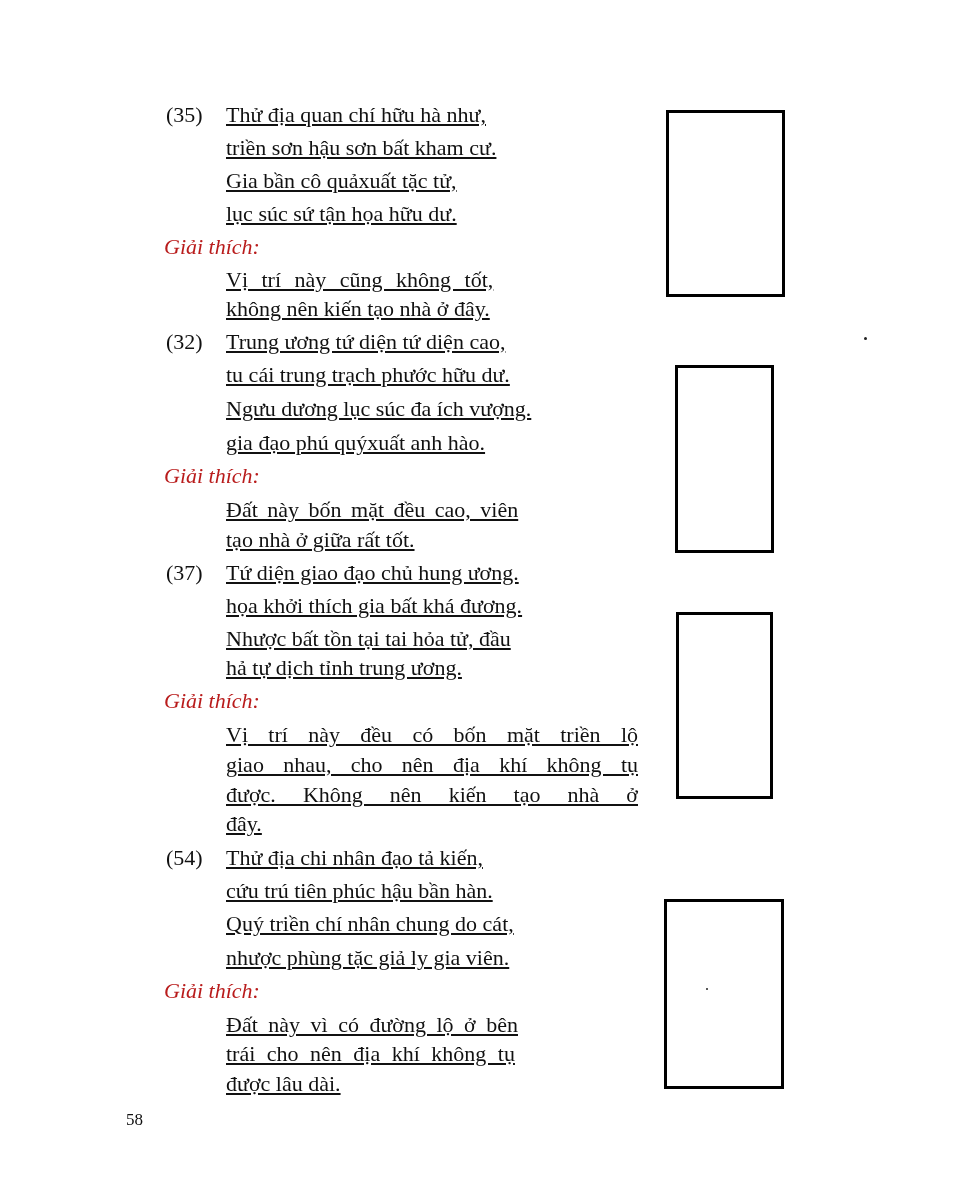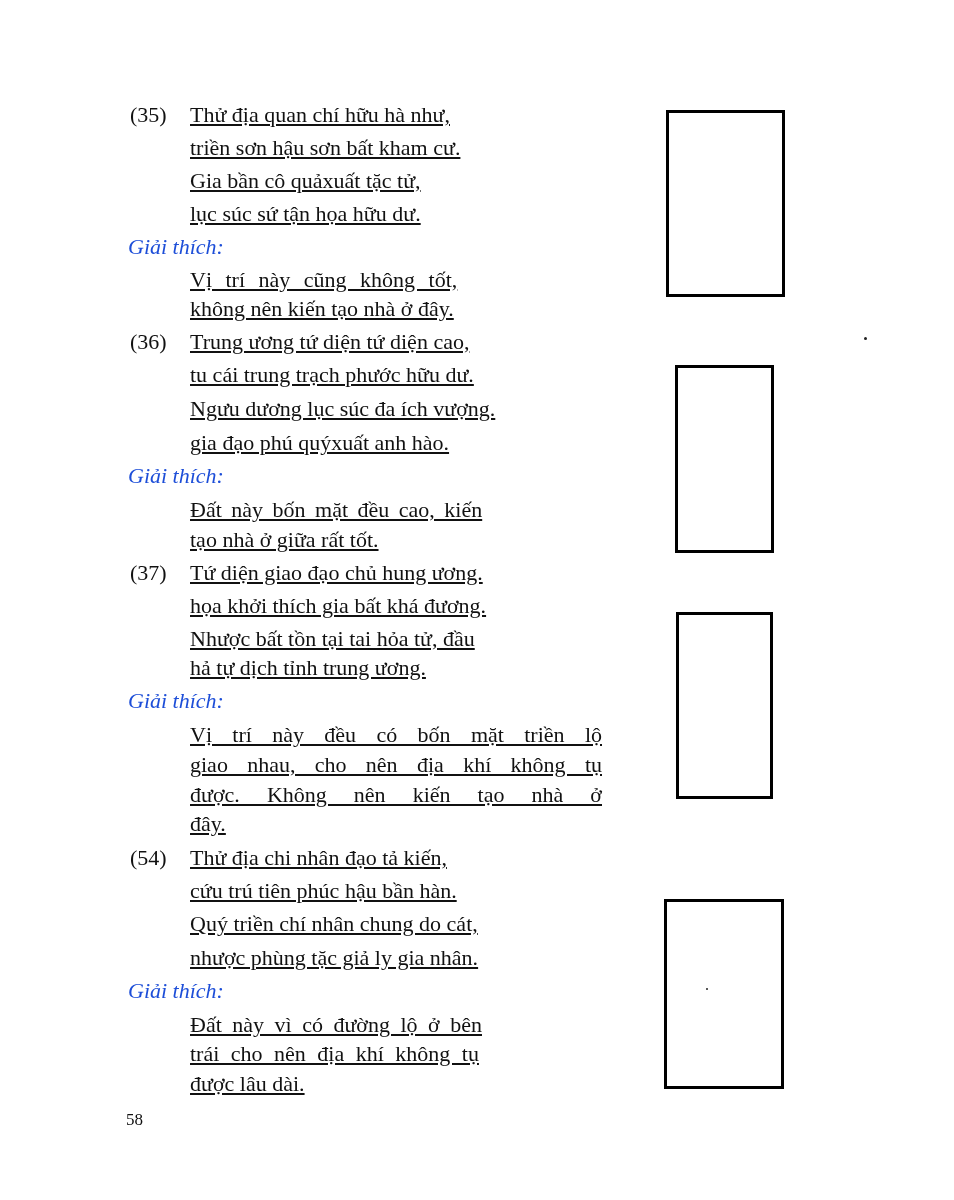--- a/index.html
+++ b/index.html
@@ -6,24 +6,25 @@
   body {
     width: 954px; height: 1200px; position: relative; overflow: hidden;
     font-family: "Liberation Serif", "DejaVu Serif", serif;
     color: #111111;
   }
   .line {
     position: absolute;
     font-size: 22px;
     line-height: 26px;
     white-space: nowrap;
+    margin-left: 36px;
   }
   .num { left: 130px; }
   .verse { left: 190px; text-decoration: underline; }
-  .label { left: 128px; font-style: italic; color: #1d4ed8; }
+  .label { left: 128px; font-style: italic; color: #b91c1c; }
   .justify { width: 412px; text-align: justify; text-align-last: justify; white-space: normal; }
   .box {
     position: absolute;
     border: 3px solid #000;
     box-sizing: border-box;
     background: #fff;
   }
   .page-num { position: absolute; left: 126px; top: 1110px; font-size: 17px; }
   .speck { position: absolute; width: 3px; height: 3px; background: #222; border-radius: 50%; }
 </style>
@@ -35,27 +36,27 @@
   <div class="line verse" style="top:102px">Thử địa quan chí hữu hà như,</div>
   <div class="line verse" style="top:135px">triền sơn hậu sơn bất kham cư.</div>
   <div class="line verse" style="top:168px">Gia bần cô quảxuất tặc tử,</div>
   <div class="line verse" style="top:201px">lục súc sứ tận họa hữu dư.</div>
   <div class="line label" style="top:234px">Giải thích:</div>
   <div class="line verse" style="top:267px; word-spacing:8px">Vị trí này cũng không tốt,</div>
   <div class="line verse" style="top:296px">không nên kiến tạo nhà ở đây.</div>
 </div>
 
 <div>
-  <div class="line num" style="top:329px">(36)</div>
+  <div class="line num" style="top:329px">(32)</div>
   <div class="line verse" style="top:329px">Trung ương tứ diện tứ diện cao,</div>
   <div class="line verse" style="top:362px">tu cái trung trạch phước hữu dư.</div>
   <div class="line verse" style="top:396px">Ngưu dương lục súc đa ích vượng.</div>
   <div class="line verse" style="top:430px">gia đạo phú quýxuất anh hào.</div>
   <div class="line label" style="top:463px">Giải thích:</div>
-  <div class="line verse" style="top:497px; word-spacing:4px">Đất này bốn mặt đều cao, kiến</div>
+  <div class="line verse" style="top:497px; word-spacing:4px">Đất này bốn mặt đều cao, viên</div>
   <div class="line verse" style="top:527px">tạo nhà ở giữa rất tốt.</div>
 </div>
 
 <div>
   <div class="line num" style="top:560px">(37)</div>
   <div class="line verse" style="top:560px">Tứ diện giao đạo chủ hung ương.</div>
   <div class="line verse" style="top:593px">họa khởi thích gia bất khá đương.</div>
   <div class="line verse" style="top:626px">Nhược bất tồn tại tai hỏa tử, đầu</div>
   <div class="line verse" style="top:655px">hả tự dịch tỉnh trung ương.</div>
   <div class="line label" style="top:688px">Giải thích:</div>
@@ -63,21 +64,21 @@
   <div class="line verse justify" style="top:752px">giao nhau, cho nên địa khí không tụ</div>
   <div class="line verse justify" style="top:782px">được. Không nên kiến tạo nhà ở</div>
   <div class="line verse" style="top:811px">đây.</div>
 </div>
 
 <div>
   <div class="line num" style="top:845px">(54)</div>
   <div class="line verse" style="top:845px">Thử địa chi nhân đạo tả kiến,</div>
   <div class="line verse" style="top:878px">cứu trú tiên phúc hậu bần hàn.</div>
   <div class="line verse" style="top:911px">Quý triền chí nhân chung do cát,</div>
-  <div class="line verse" style="top:945px">nhược phùng tặc giả ly gia nhân.</div>
+  <div class="line verse" style="top:945px">nhược phùng tặc giả ly gia viên.</div>
   <div class="line label" style="top:978px">Giải thích:</div>
   <div class="line verse" style="top:1012px; word-spacing:5px">Đất này vì có đường lộ ở bên</div>
   <div class="line verse" style="top:1041px; word-spacing:6px">trái cho nên địa khí không tụ</div>
   <div class="line verse" style="top:1071px">được lâu dài.</div>
 </div>
 
 <div class="box" style="left:666px; top:110px; width:119px; height:187px;"></div>
 <div class="box" style="left:675px; top:365px; width:99px; height:188px;"></div>
 <div class="box" style="left:676px; top:612px; width:97px; height:187px;"></div>
 <div class="box" style="left:664px; top:899px; width:120px; height:190px;"></div>

